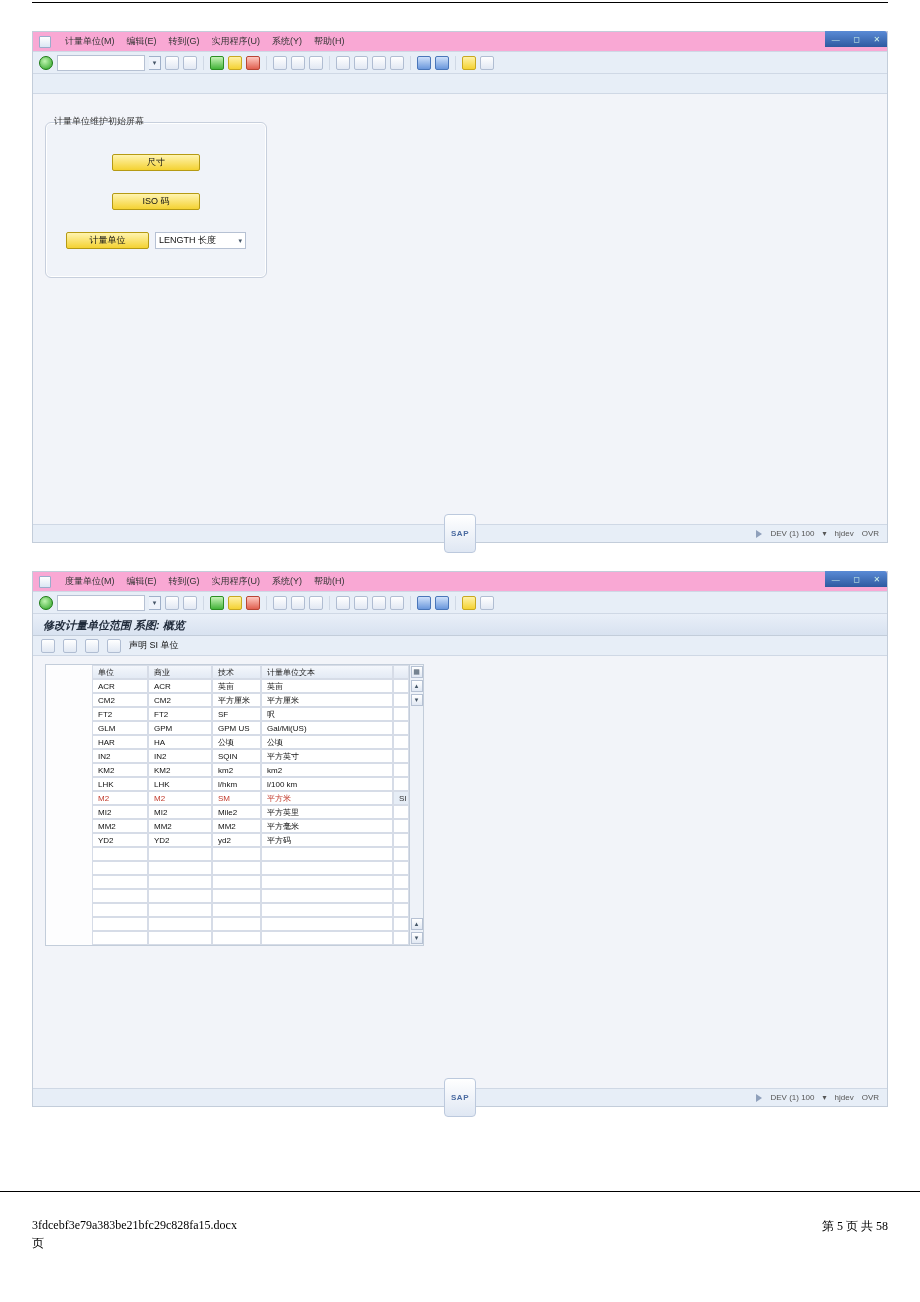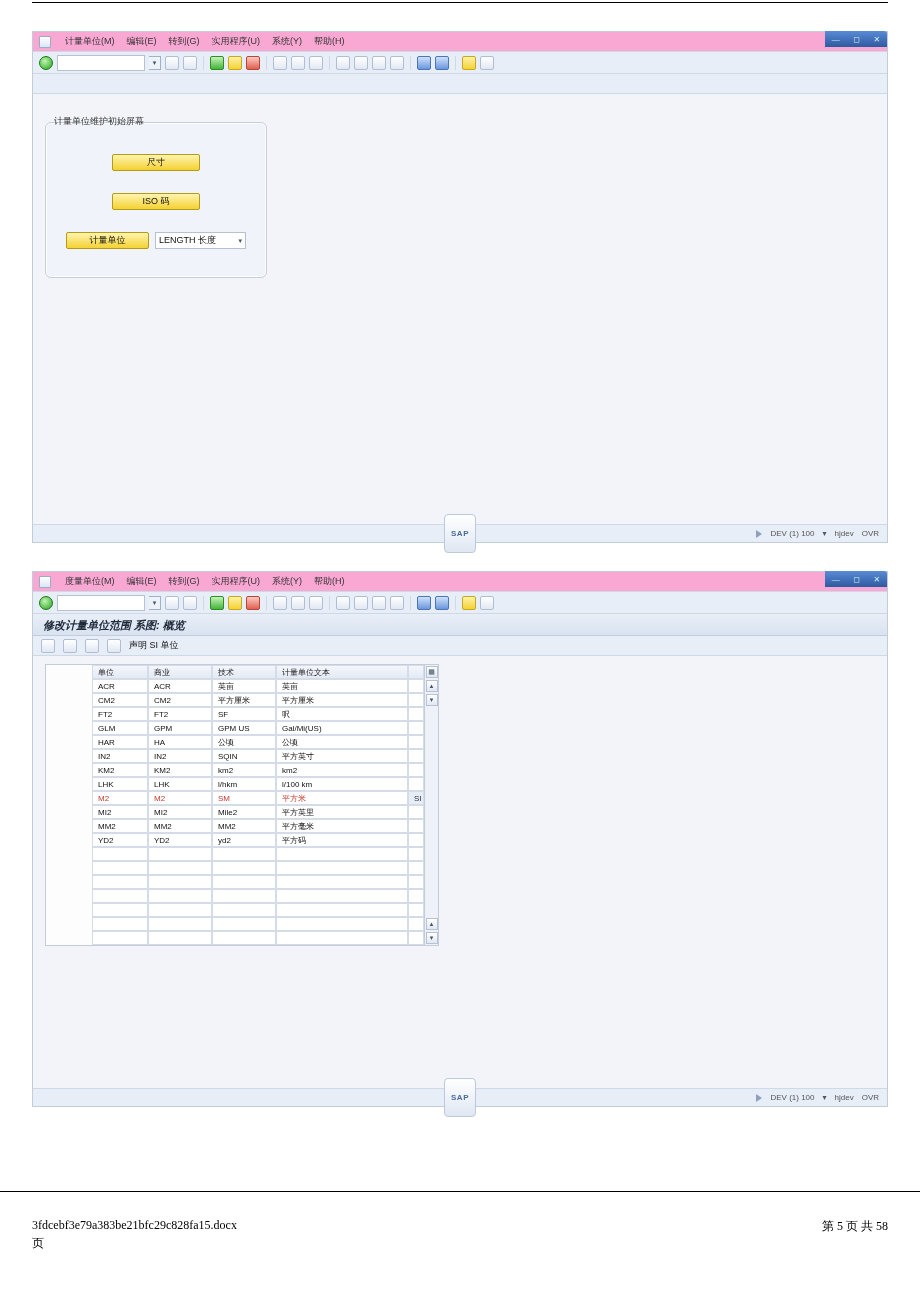--- a/index.html
+++ b/index.html
@@ -36,21 +36,21 @@
   .status { height:18px; background:#e7eef7; border-top:1px solid #cfd8e5; display:flex; align-items:center; justify-content:center; position:relative; font-size:8px; color:#555; }
   .status .right { position:absolute; right:8px; display:flex; gap:8px; align-items:center; }
   .status .tri { width:0;height:0;border-top:4px solid transparent;border-bottom:4px solid transparent;border-left:6px solid #8fa0bb; }
   .sap-badge{display:inline-block;padding:14px 6px;border:1px solid #bcc9dd;border-radius:4px;background:linear-gradient(#fff,#dfe7f3);color:#4a6aa0;font-weight:bold;font-size:8px;letter-spacing:.5px}
   
   .grid-wrap { display:flex; }
   .grid { border:1px solid #c3cdda; background:#fdfdfe; }
   .gh, .gr { display:flex;margin-left:46px; }
   .gc { border:1px solid #d6dce7; padding:1px 5px; height:14px; line-height:12px; font-size:8px; overflow:hidden; white-space:nowrap; background:#fff; }
   .gh .gc { background:linear-gradient(#f4f7fc,#e3eaf4); color:#222; font-weight:normal; }
-  .c0{width:56px}.c1{width:64px}.c2{width:64px}.c3{width:132px}.c4{width:16px}
+  .c0{width:56px}.c1{width:64px}.c2{width:49px}.c3{width:132px}.c4{width:16px}
   .gr.hl .gc { color:#c0392b; }
   .gr.hl .gc.c4 { background:#e6edf6; color:#333; }
   .scrollcol{width:14px;border:1px solid #c3cdda;border-left:0;background:#eef2f8;display:flex;flex-direction:column;align-items:center;}
   .scrollcol .cap{height:12px;width:12px;border:1px solid #b6c1d3;background:linear-gradient(#fff,#e1e8f3);font-size:7px;text-align:center;line-height:10px;color:#456;margin:1px 0}
   .scrollcol .track{flex:1;background:#e4e9f2}
   .sap-body2 { background:#f2f4f9; min-height:432px; padding:8px 12px 12px; }
   .footer { position:absolute; left:0; right:0; bottom:38px; padding:12px 32px; border-top:1px solid #000; font-family:"Times New Roman","SimSun",serif; font-size:12px; }
   .footer-row{display:flex;justify-content:space-between;padding-top:14px}
   .footer .fn{max-width:360px}
 </style>

